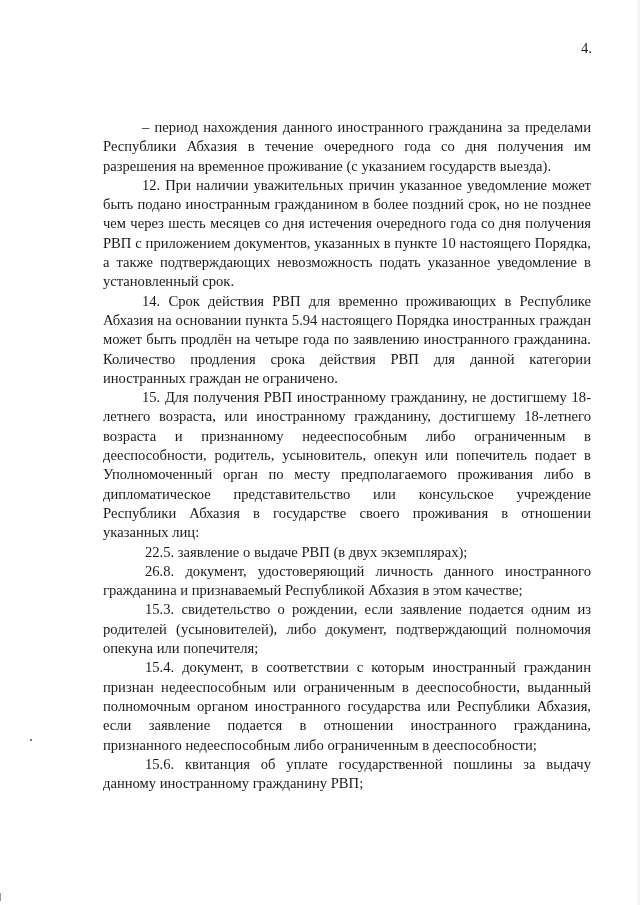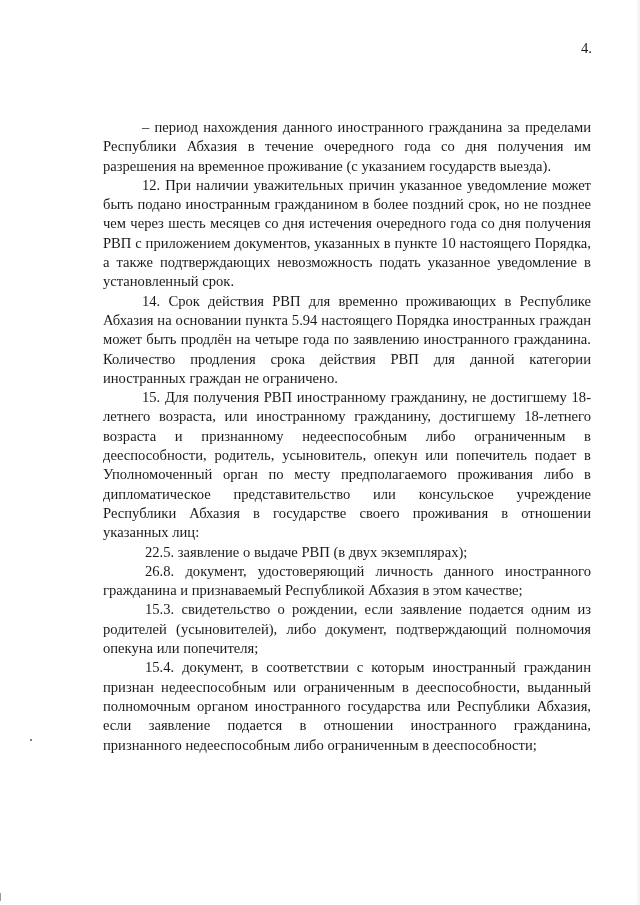--- a/index.html
+++ b/index.html
@@ -78,14 +78,15 @@
 
   <div class="body-text">
     <p>– период нахождения данного иностранного гражданина за пределами Республики Абхазия в течение очередного года со дня получения им разрешения на временное проживание (с указанием государств выезда).</p>
     <p>12. При наличии уважительных причин указанное уведомление может быть подано иностранным гражданином в более поздний срок, но не позднее чем через шесть месяцев со дня истечения очередного года со дня получения РВП с приложением документов, указанных в пункте 10 настоящего Порядка, а также подтверждающих невозможность подать указанное уведомление в установленный срок.</p>
     <p>14. Срок действия РВП для временно проживающих в Республике Абхазия на основании пункта 5.94 настоящего Порядка иностранных граждан может быть продлён на четыре года по заявлению иностранного гражданина. Количество продления срока действия РВП для данной категории иностранных граждан не ограничено.</p>
     <p>15. Для получения РВП иностранному гражданину, не достигшему 18-летнего возраста, или иностранному гражданину, достигшему 18-летнего возраста и признанному недееспособным либо ограниченным в дееспособности, родитель, усыновитель, опекун или попечитель подает в Уполномоченный орган по месту предполагаемого проживания либо в дипломатическое представительство или консульское учреждение Республики Абхазия в государстве своего проживания в отношении указанных лиц:</p>
     <p class="sub">22.5. заявление о выдаче РВП (в двух экземплярах);</p>
     <p class="sub">26.8. документ, удостоверяющий личность данного иностранного гражданина и признаваемый Республикой Абхазия в этом качестве;</p>
     <p class="sub">15.3. свидетельство о рождении, если заявление подается одним из родителей (усыновителей), либо документ, подтверждающий полномочия опекуна или попечителя;</p>
     <p class="sub">15.4. документ, в соответствии с которым иностранный гражданин признан недееспособным или ограниченным в дееспособности, выданный полномочным органом иностранного государства или Республики Абхазия, если заявление подается в отношении иностранного гражданина, признанного недееспособным либо ограниченным в дееспособности;</p>
+    <p class="sub">15.6. квитанция об уплате государственной пошлины за выдачу данному иностранному гражданину РВП;</p>
   </div>
 </div>
 
 </body></html>

